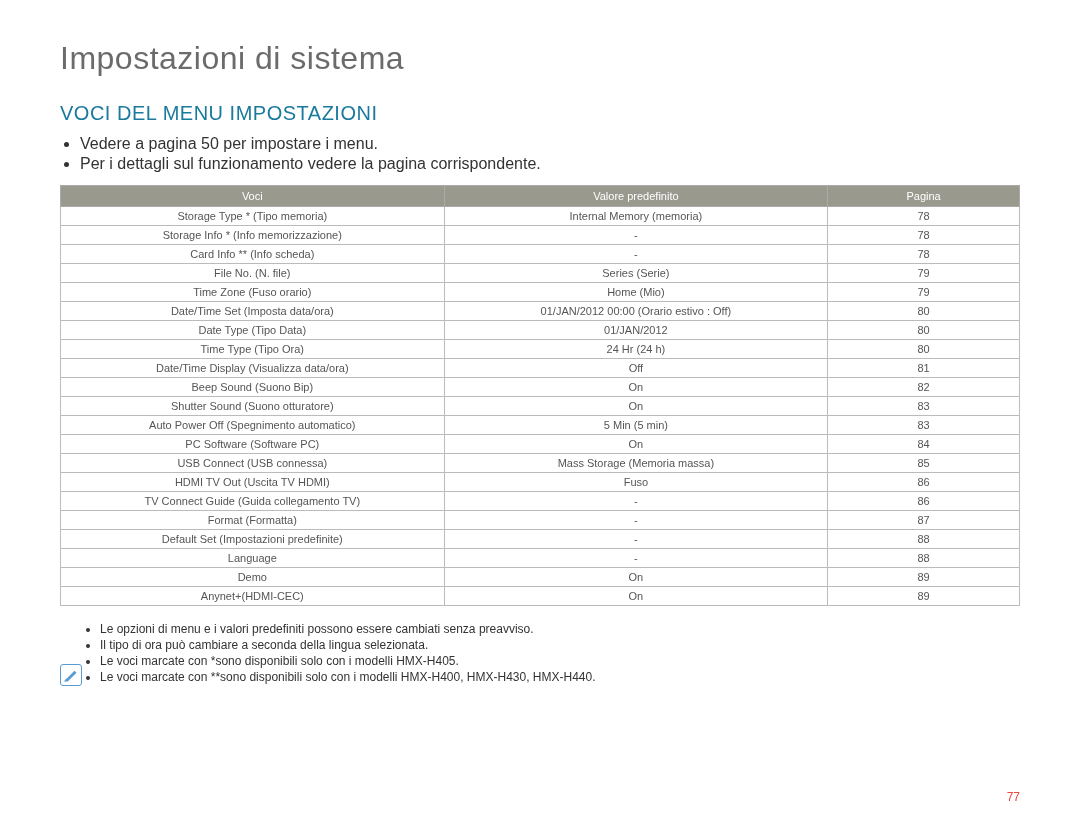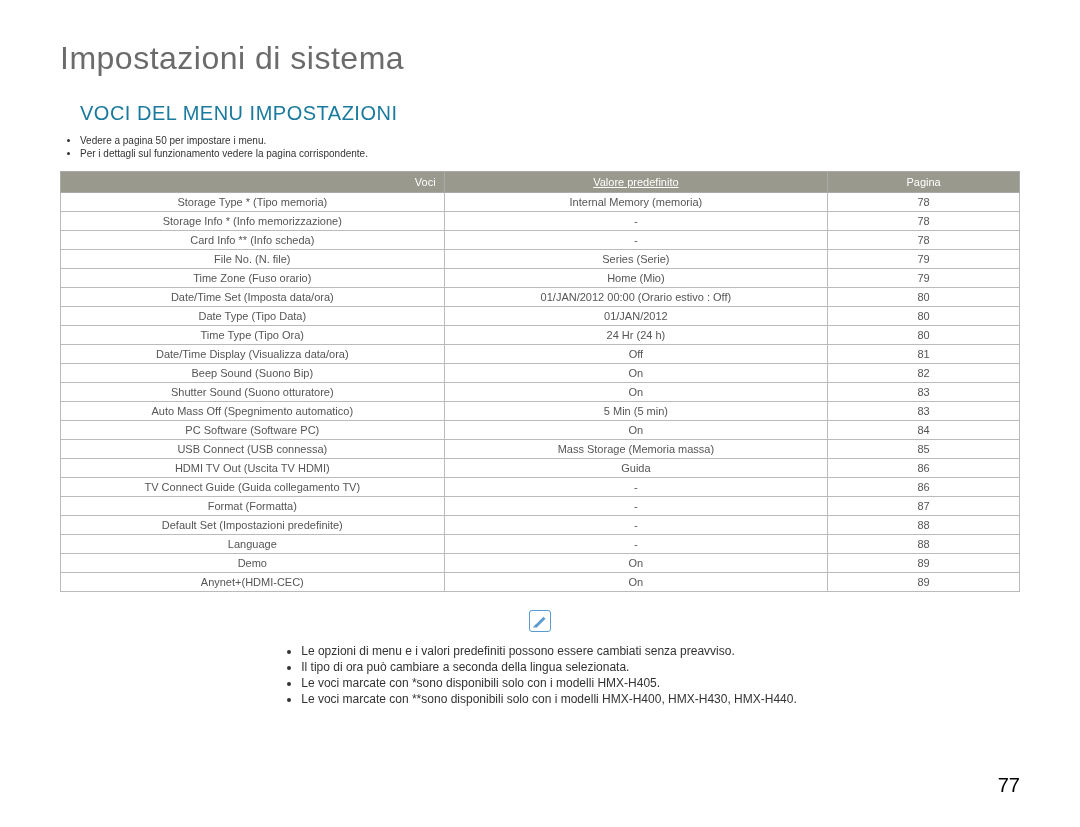--- a/index.html
+++ b/index.html
@@ -21,26 +21,25 @@
     letter-spacing: 0.5px;
     margin-bottom: 25px;
     font-family: "Helvetica Neue", Arial, sans-serif;
   }
   .section-title {
     font-size: 20px;
     color: #1a7a9e;
     font-weight: 500;
     letter-spacing: 0.5px;
     margin-bottom: 10px;
-    margin-left: 20px;
   }
   .intro-list {
     list-style: disc;
     padding-left: 20px;
-    font-size: 10px;
+    font-size: 16px;
     color: #333;
     margin-bottom: 12px;
   }
   .intro-list li {
     margin-bottom: 2px;
   }
   table.data {
     width: 100%;
     border-collapse: collapse;
     font-size: 11px;
@@ -53,29 +52,27 @@
     text-align: center;
     border: 1px solid #aaa;
   }
   table.data td {
     border: 1px solid #bbb;
     padding: 3px 8px;
     text-align: center;
     color: #555;
     background: #fff;
   }
-  table.data th:first-child { width: 40%; text-align: right; }
-  table.data th:nth-child(2) { width: 40%; text-decoration: underline; }
+  table.data th:first-child { width: 40%; }
+  table.data th:nth-child(2) { width: 40%; }
   table.data th:nth-child(3) { width: 20%; }
   .note-box {
     display: flex;
-    align-items: center;
-    gap: 12px;
+    align-items: flex-end;
     margin-top: 16px;
-    flex-direction: column;
   }
   .note-icon {
     width: 22px;
     height: 22px;
     border: 1px solid #5a9bcf;
     border-radius: 3px;
     display: flex;
     align-items: center;
     justify-content: center;
     flex-shrink: 0;
@@ -84,24 +81,24 @@
   .note-icon svg { width: 14px; height: 14px; }
   .note-list {
     list-style: disc;
     padding-left: 18px;
     font-size: 12px;
     color: #333;
   }
   .note-list li { margin-bottom: 2px; }
   .page-number {
     position: absolute;
-    bottom: 30px;
+    bottom: 23px;
     right: 60px;
-    font-size: 20px;
-    color: #000000;
+    font-size: 12px;
+    color: #ef4444;
   }
 </style>
 </head>
 <body>
 
 <div class="page">
   <h1 class="main-title">Impostazioni di sistema</h1>
   <h2 class="section-title">VOCI DEL MENU IMPOSTAZIONI</h2>
 
   <ul class="intro-list" id="intro-list">
@@ -167,37 +164,37 @@
           <td>Beep Sound (Suono Bip)</td>
           <td>On</td>
           <td>82</td>
         </tr>
         <tr>
           <td>Shutter Sound (Suono otturatore)</td>
           <td>On</td>
           <td>83</td>
         </tr>
         <tr>
-          <td>Auto Mass Off (Spegnimento automatico)</td>
+          <td>Auto Power Off (Spegnimento automatico)</td>
           <td>5 Min (5 min)</td>
           <td>83</td>
         </tr>
         <tr>
           <td>PC Software (Software PC)</td>
           <td>On</td>
           <td>84</td>
         </tr>
         <tr>
           <td>USB Connect (USB connessa)</td>
           <td>Mass Storage (Memoria massa)</td>
           <td>85</td>
         </tr>
         <tr>
           <td>HDMI TV Out (Uscita TV HDMI)</td>
-          <td>Guida</td>
+          <td>Fuso</td>
           <td>86</td>
         </tr>
         <tr>
           <td>TV Connect Guide (Guida collegamento TV)</td>
           <td>-</td>
           <td>86</td>
         </tr>
         <tr>
           <td>Format (Formatta)</td>
           <td>-</td>

